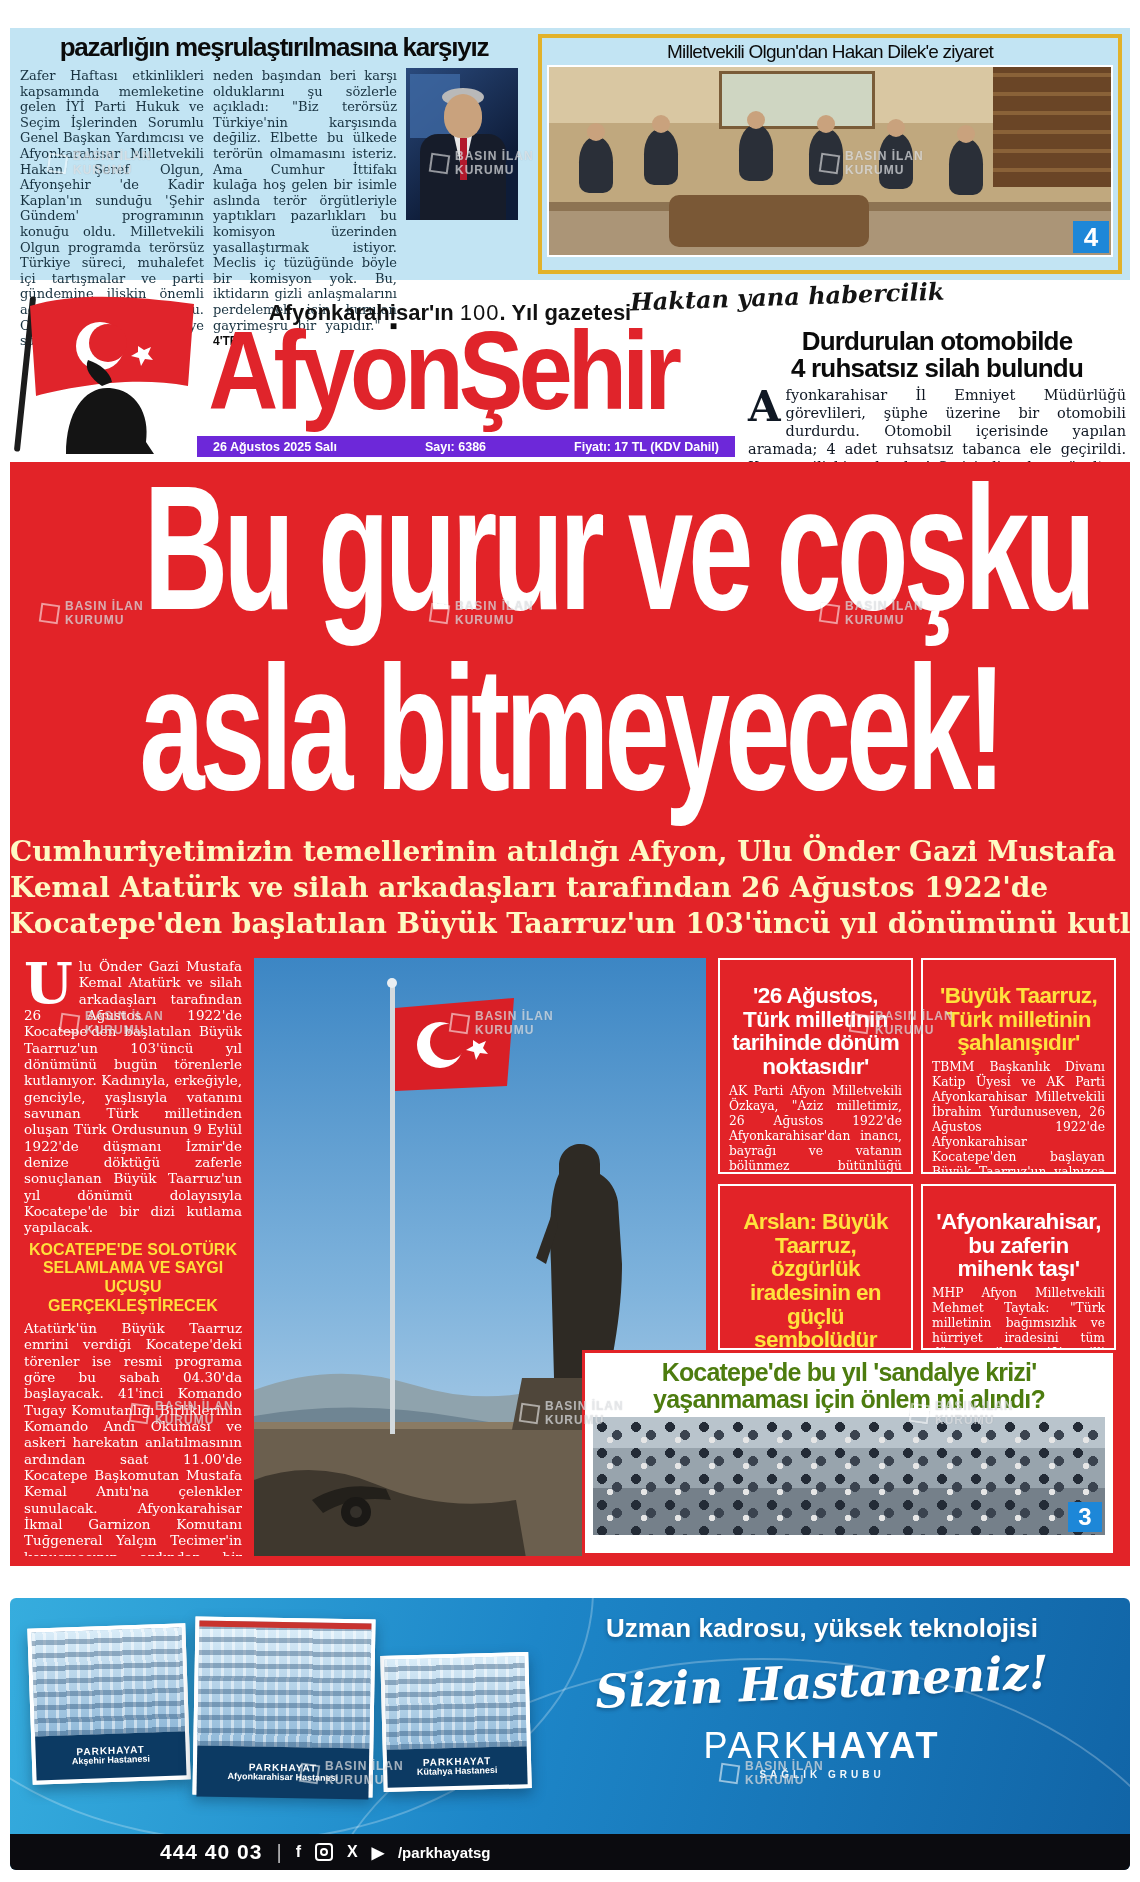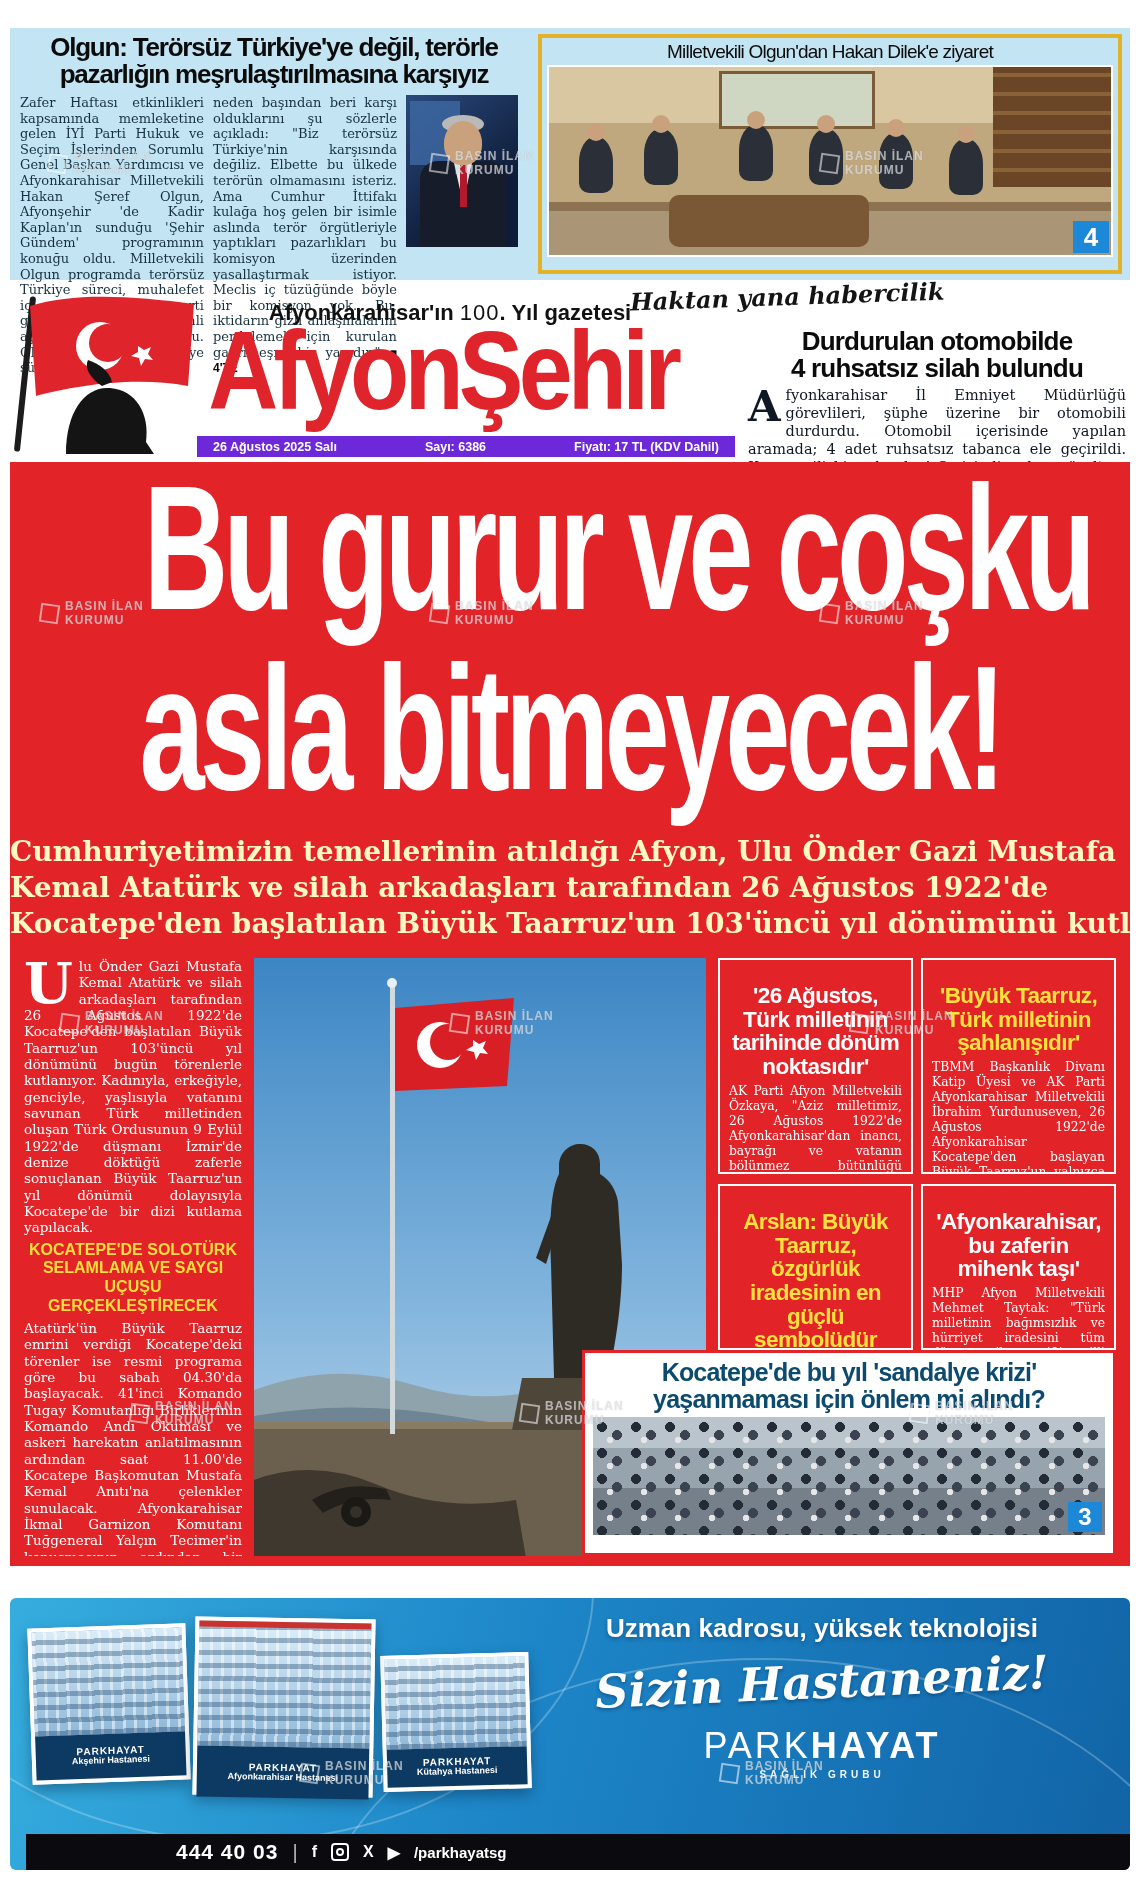--- a/index.html
+++ b/index.html
@@ -76,21 +76,21 @@
              color:#ffdf3c;text-align:center;margin:5px 0 4px;}
   .monument{width:452px;flex:none;position:relative;overflow:hidden;}
   .rightcol{flex:1;min-width:0;position:relative;}
   .qrow{display:flex;gap:8px;}
   .qbox{flex:1;border:2px solid #fff;box-sizing:border-box;padding:24px 9px;overflow:hidden;}
   .q-h{font-weight:900;font-size:22.5px;letter-spacing:-0.6px;line-height:1.05;text-align:center;color:#fff;margin-bottom:5px;}
   .q-h.yellow{color:#ffe23d;}
   .q-b{font-family:"DejaVu Serif",serif;font-size:12.3px;line-height:1.22;color:#fff;text-align:justify;}
   .chairbox{position:absolute;right:0;bottom:0;width:534px;height:206px;background:#fff;
             border:3px solid #e22328;box-sizing:border-box;padding:6px 8px;z-index:6;}
-  .chair-h{font-weight:900;font-size:25px;letter-spacing:-0.8px;line-height:1.06;text-align:center;color:#0c4a6e;}
+  .chair-h{font-weight:900;font-size:25px;letter-spacing:-0.8px;line-height:1.06;text-align:center;color:#4d7c0f;}
   .crowd{position:relative;margin-top:5px;height:118px;overflow:hidden;
          background-color:#8d99a3;
          background-image:
            radial-gradient(circle 5px at 9px 10px,#232b36 97%,transparent),
            radial-gradient(circle 5px at 24px 18px,#3a434f 97%,transparent),
            radial-gradient(circle 3px at 17px 23px,#e6e6e6 97%,transparent),
            linear-gradient(180deg,#b9c4cc 0 26%,#98a4ad 26% 60%,#75808a 60%);
          background-size:34px 26px,34px 26px,34px 26px,100% 100%;}
 
   
@@ -108,37 +108,36 @@
   .clabel .b1{font-weight:900;font-size:10px;letter-spacing:1px;}
   .clabel .b2{font-weight:700;font-size:9px;}
   .adtext{position:absolute;left:520px;top:14px;width:584px;text-align:center;color:#fff;}
   .ad-l{font-weight:800;font-size:26px;line-height:1.25;text-shadow:0 2px 4px rgba(0,30,60,.4);}
   .ad-script{font-family:"DejaVu Serif",serif;font-style:italic;font-weight:700;font-size:46px;
              transform:rotate(-2.5deg);margin-top:10px;text-shadow:0 2px 4px rgba(0,30,60,.4);}
   .ad-brand{font-weight:400;font-size:36px;letter-spacing:3px;margin-top:16px;}
   .ad-brand b{font-weight:900;}
   .ad-sub{font-weight:700;font-size:10px;letter-spacing:4px;margin-top:2px;opacity:.95;}
   .adbar{position:absolute;left:0;right:0;bottom:0;height:36px;background:#0b0b0f;color:#fff;
-         display:flex;align-items:center;gap:14px;padding-left:150px;margin-left:16px;}
+         display:flex;align-items:center;gap:14px;padding-left:150px;}
   .phone{font-weight:900;font-size:21px;letter-spacing:1px;}
   .bar-div{opacity:.7;font-size:20px;}
   .sicon{font-weight:900;font-size:16px;display:flex;align-items:center;justify-content:center;}
   .ig{width:14px;height:14px;border:2px solid #fff;border-radius:4px;position:relative;}
   .ig::after{content:"";position:absolute;left:3px;top:3px;width:4px;height:4px;border:2px solid #fff;border-radius:50%;}
   .handle{font-weight:700;font-size:15px;}
 </style>
 </head>
 <body>
 
 <div class="page">
 
   <div class="abs topstrip">
 
     <div class="abs tl-story">
-      <div class="tl-h ctr nowrap">Olgun: Terörsüz Türkiye'ye değil, terörle</div>
       <div class="tl-h ctr nowrap">pazarlığın meşrulaştırılmasına karşıyız</div>
       <div class="tl-cols">
         <div class="tl-col ser just">Zafer Haftası etkinlikleri kapsamında memleketine gelen İYİ Parti Hukuk ve Seçim İşlerinden Sorumlu Genel Başkan Yardımcısı ve Afyonkarahisar Milletvekili Hakan Şeref Olgun, Afyonşehir 'de Kadir Kaplan'ın sunduğu 'Şehir Gündem' programının konuğu oldu. Milletvekili Olgun programda terörsüz Türkiye süreci, muhalefet içi tartışmalar ve parti gündemine ilişkin önemli açıklamalarda bulundu. Olgun, Terörsüz Türkiye sürecine</div>
         <div class="tl-col ser just">
           <span>neden başından beri karşı olduklarını şu sözlerle açıkladı: "Biz terörsüz Türkiye'nin karşısında değiliz. Elbette bu ülkede terörün olmamasını isteriz. Ama Cumhur İttifakı kulağa hoş gelen bir isimle aslında terör örgütleriyle yaptıkları pazarlıkları bu komisyon üzerinden yasallaştırmak istiyor. Meclis iç tüzüğünde böyle bir komisyon yok. Bu, iktidarın gizli anlaşmalarını perdelemek için kurulan gayrimeşru bir yapıdır."</span>
           <span class="ref">■ 4'TE</span>
         </div>
         <div class="portrait">
           <div class="screen"></div>
           <div class="suit"></div>

